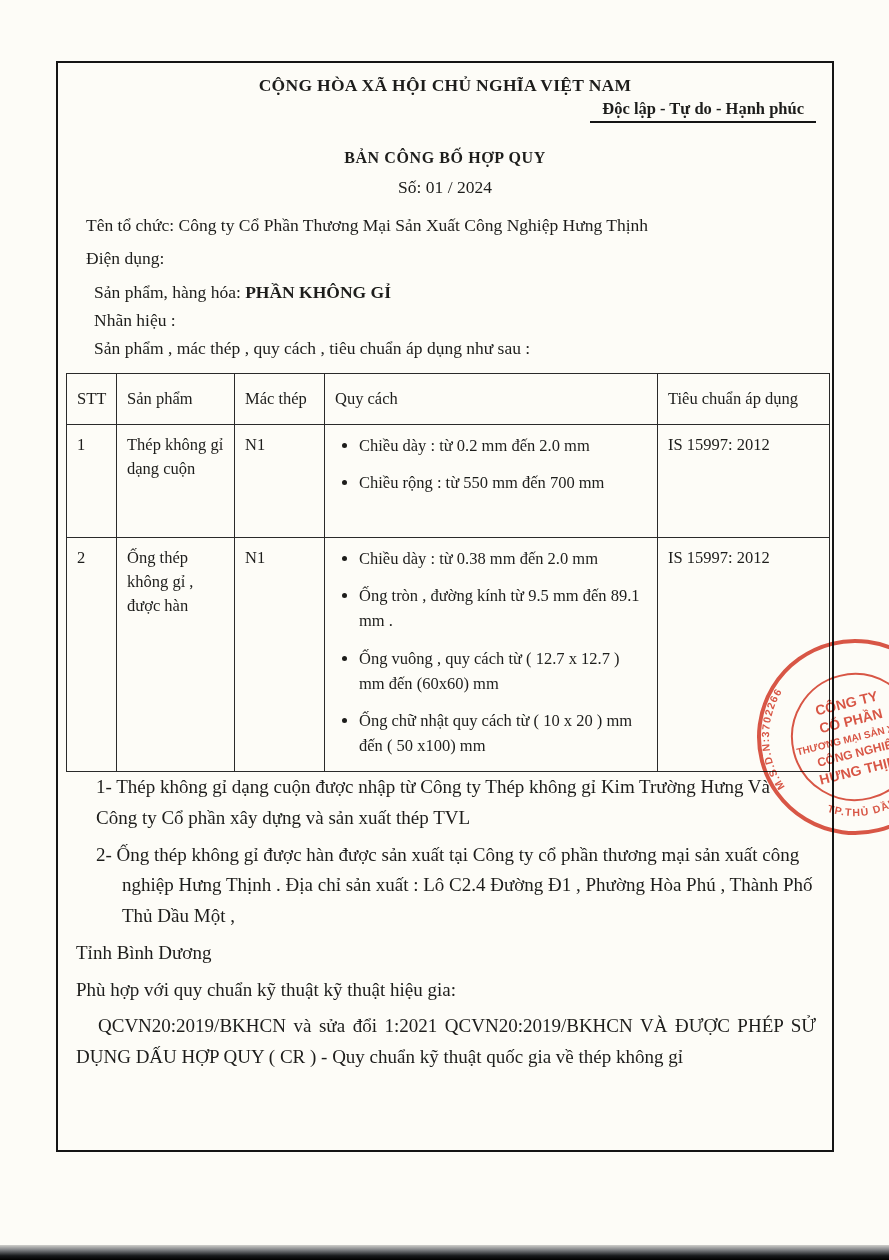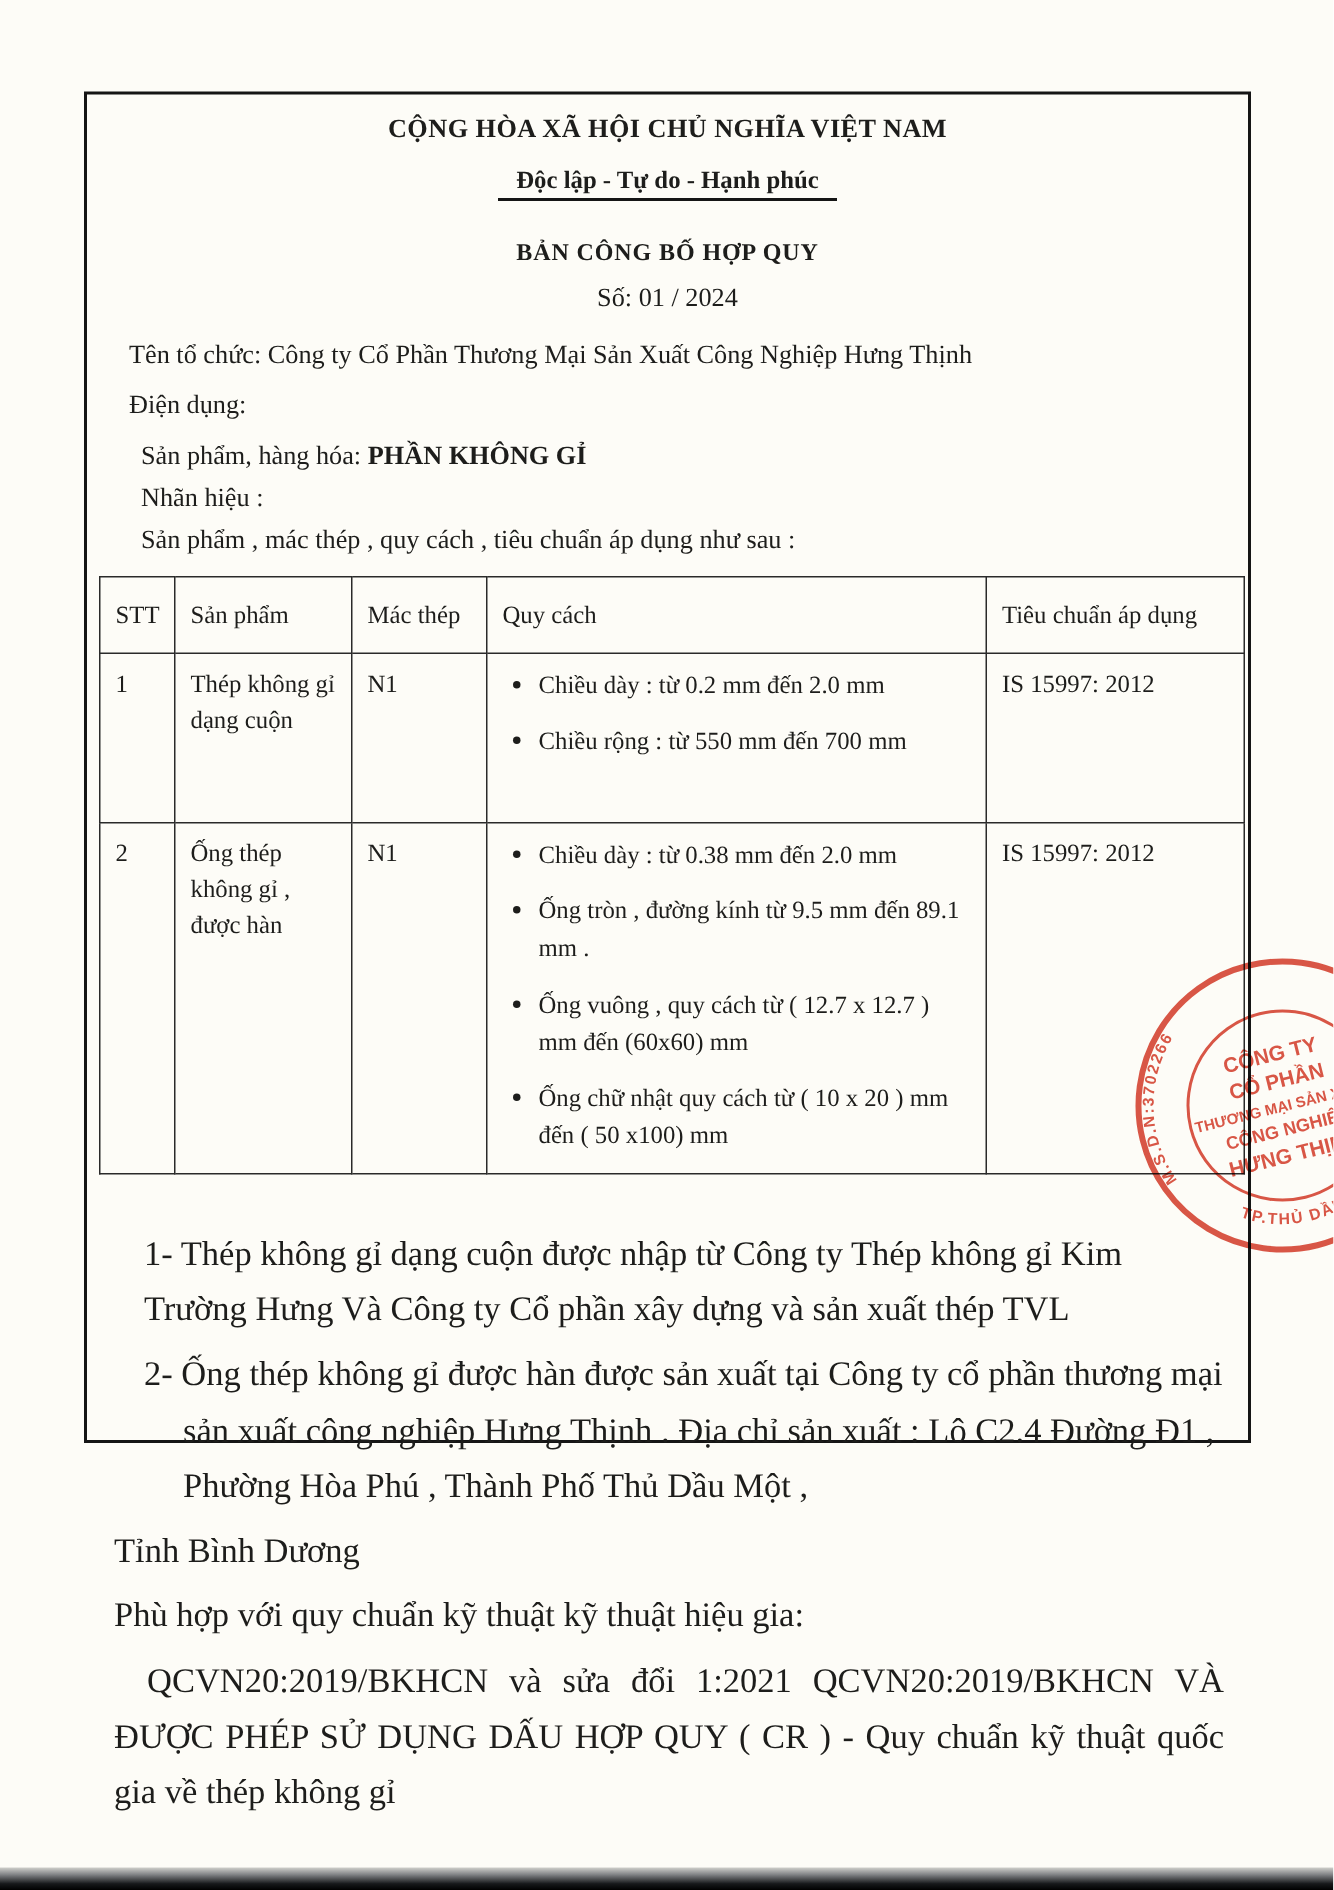--- a/index.html
+++ b/index.html
@@ -3,26 +3,26 @@
 <meta charset="utf-8">
 <style>
   html,body { margin:0; padding:0; background:#ffffff; }
   .page {
     position:relative; width:889px; height:1260px;
     background:#fdfcf7; overflow:hidden;
     font-family:"Liberation Serif","DejaVu Serif",serif;
     color:#1d1d1b;
   }
   .frame {
-    position:absolute; left:56px; top:61px; width:778px; height:901px;
+    position:absolute; left:56px; top:61px; width:778px; height:1091px;
     border:2px solid #151515; box-sizing:border-box;
     padding:12px 16px 0 16px;
   }
   .nat-title { text-align:center; font-weight:bold; font-size:17.5px; letter-spacing:.3px; }
-  .motto-wrap { text-align:center; margin-top:14px; }
+  .motto-wrap { text-align:right; margin-top:3px; }
   .motto {
     display:inline-block; font-weight:bold; font-size:16.5px;
     border-bottom:2px solid #151515; padding:0 12px 2px 12px;
   }
   .doc-title { text-align:center; font-weight:bold; font-size:16px; letter-spacing:.6px; margin:26px 0 0 0; }
   .doc-number { text-align:center; font-size:17.5px; margin-top:10px; }
 
   .para { font-size:17.5px; line-height:1.62; margin:0; padding-left:12px; }
   .p-org   { margin-top:13px; }
   .p-phone { margin-top:5px; }
@@ -46,21 +46,21 @@
   .col-mac  { width:90px; }
   .col-qc   { width:333px; }
   .col-tc   { width:auto; }
   .cell-center { text-align:left; }
   td.cell-sp { text-align:justify; }
   td.cell-row1 { height:96px; }
   ul.specs { margin:1px 0 0 0; padding-left:24px; }
   ul.specs li { margin-bottom:13px; line-height:1.5; }
   ul.specs li:last-child { margin-bottom:4px; }
 
-  .notes { margin-top:34px; font-size:23px; line-height:1.62; }
+  .notes { font-size:19px; line-height:1.62; }
   .note-hang1 { margin:0 8px 6px 22px; }
   .note-hang2 { margin:0 0 6px 22px; padding-left:26px; text-indent:-26px; }
   .note-plain { margin:0 0 6px 2px; }
   .note-qcvn  { margin:6px 0 0 2px; text-align:justify; text-indent:22px; }
 
   .stamp {
     position:absolute; left:751px; top:633px; width:208px; height:208px;
     transform:rotate(-14deg); opacity:.88; pointer-events:none;
     mix-blend-mode:multiply;
   }

